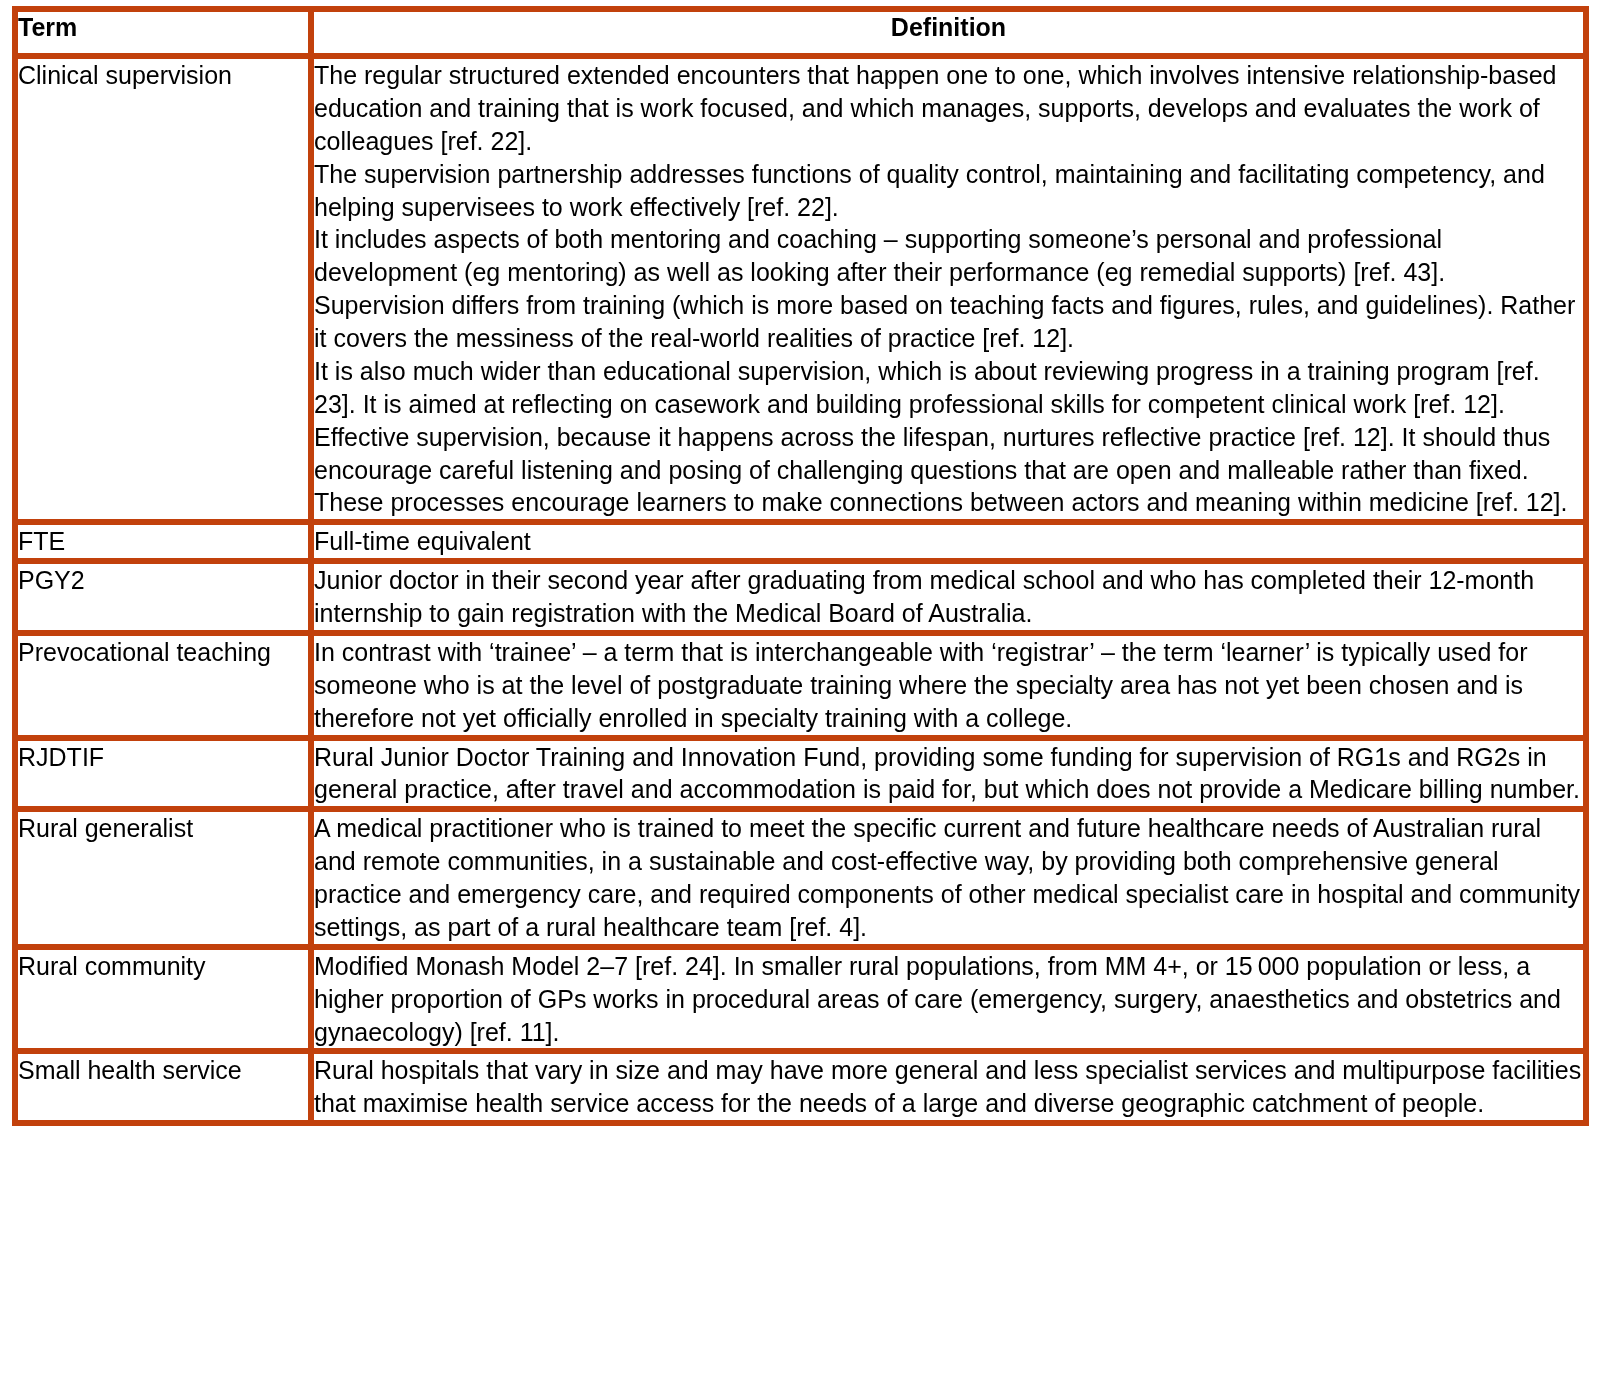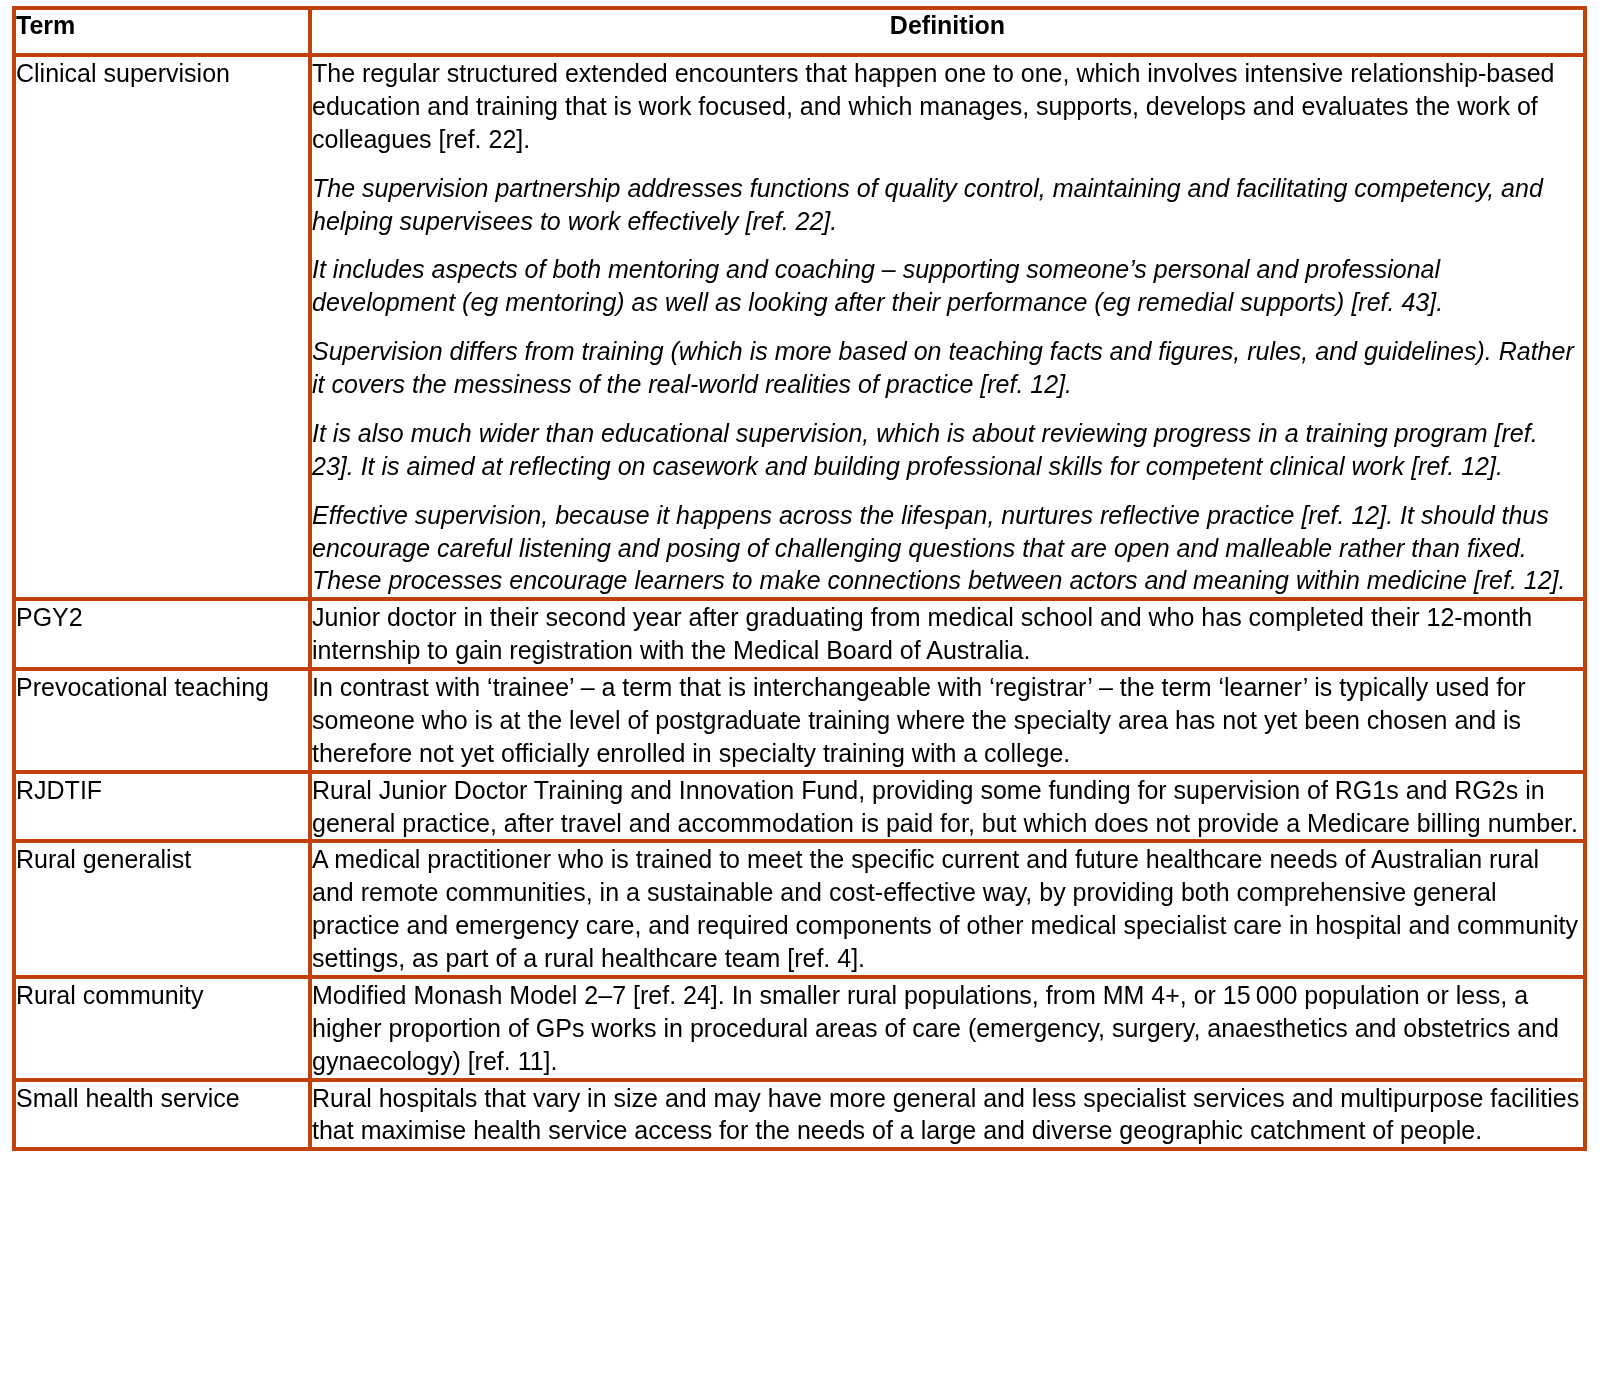--- a/index.html
+++ b/index.html
@@ -26,21 +26,21 @@
     border-collapse: collapse;
     table-layout: fixed;
     border: 2px solid #1a1a1a;
   }
 
   table.glossary col.col-term  { width: 296px; }
   table.glossary col.col-def   { width: 1275px; }
 
   table.glossary th,
   table.glossary td {
-    border: 4px solid #c2410c;
+    border: 6px solid #c2410c;
     vertical-align: top;
     padding: 0;
   }
 
   
   th.head-term,
   th.head-def {
     font-weight: bold;
     font-size: 25px;
     line-height: 1.22;
@@ -61,21 +61,21 @@
     font-size: 25px;
     line-height: 1.315;
     padding: 6px 16px 9px 12px;
   }
 
   td.def-cell p {
     margin: 0 0 0 0;
     text-align: left;
     hyphens: none;
   }
-  td.def-cell p + p { margin-top: 16px; font-style: italic; }
+  td.def-cell p + p { margin-top: 0px; }
 </style>
 </head>
 <body>
 
 <div class="table-wrap">
   <table class="glossary">
     <colgroup>
       <col class="col-term">
       <col class="col-def">
     </colgroup>
@@ -88,20 +88,26 @@
     <tbody id="glossary-body">
         <tr>
           <td class="term-cell">Clinical supervision</td>
           <td class="def-cell">
             <p>The regular structured extended encounters that happen one to one, which involves intensive relationship-based education and training that is work focused, and which manages, supports, develops and evaluates the work of colleagues [ref. 22].</p>
             <p>The supervision partnership addresses functions of quality control, maintaining and facilitating competency, and helping supervisees to work effectively [ref. 22].</p>
             <p>It includes aspects of both mentoring and coaching – supporting someone’s personal and professional development (eg mentoring) as well as looking after their performance (eg remedial supports) [ref. 43].</p>
             <p>Supervision differs from training (which is more based on teaching facts and figures, rules, and guidelines). Rather it covers the messiness of the real-world realities of practice [ref. 12].</p>
             <p>It is also much wider than educational supervision, which is about reviewing progress in a training program [ref. 23]. It is aimed at reflecting on casework and building professional skills for competent clinical work [ref. 12].</p>
             <p>Effective supervision, because it happens across the lifespan, nurtures reflective practice [ref. 12]. It should thus encourage careful listening and posing of challenging questions that are open and malleable rather than fixed. These processes encourage learners to make connections between actors and meaning within medicine [ref. 12].</p>
+          </td>
+        </tr>
+        <tr>
+          <td class="term-cell">FTE</td>
+          <td class="def-cell">
+            <p>Full-time equivalent</p>
           </td>
         </tr>
         <tr>
           <td class="term-cell">PGY2</td>
           <td class="def-cell">
             <p>Junior doctor in their second year after graduating from medical school and who has completed their 12-month internship to gain registration with the Medical Board of Australia.</p>
           </td>
         </tr>
         <tr>
           <td class="term-cell">Prevocational teaching</td>

